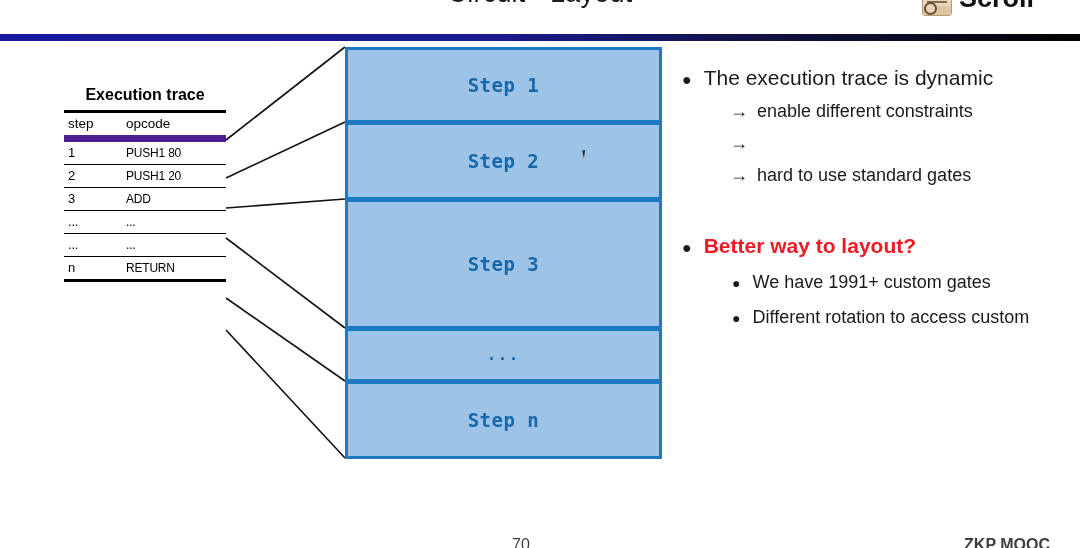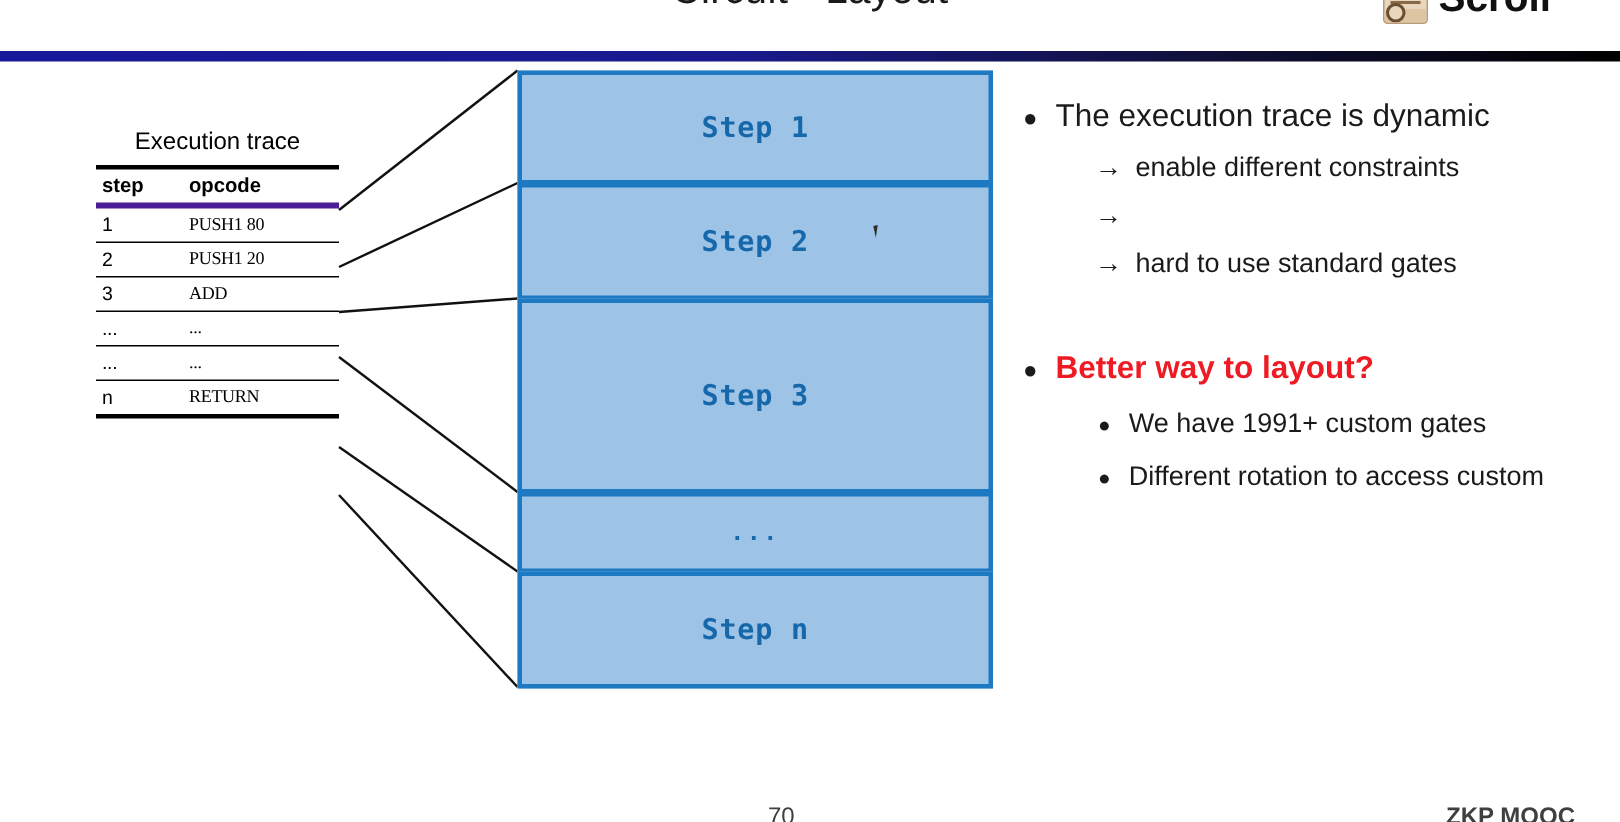--- a/index.html
+++ b/index.html
@@ -102,51 +102,51 @@
 
   
   #trace-panel {
     position: absolute;
     left: 64px;
     top: 86px;
     width: 162px;
   }
   #trace-caption {
     font-size: 16px;
-    font-weight: normal;
+    font-weight: bold;
     text-align: center;
     color: #000000;
     padding-bottom: 6px;
   }
   #trace-table {
     border-collapse: collapse;
     width: 162px;
     table-layout: fixed;
   }
   #trace-table th,
   #trace-table td {
     text-align: left;
     padding: 3px 0 4px 4px;
     font-size: 13px;
     color: #000000;
     border-bottom: 1px solid #000000;
   }
   #trace-table thead th {
-    font-weight: bold;
+    font-weight: normal;
     font-size: 13.5px;
     border-top: 3px solid #000000;
-    border-bottom: 4px solid #4c1d95;
+    border-bottom: 7px solid #4c1d95;
   }
   #trace-table tbody tr:last-child td {
     border-bottom: 3px solid #000000;
   }
   #trace-table .col-step { width: 54px; }
   #trace-table td.cell-op,
   #trace-table td.cell-step {
-    font-family: Liberation Serif, serif;
+    font-family: Liberation Sans, sans-serif;
     font-size: 12px;
     letter-spacing: -0.2px;
   }
   #trace-table td.cell-step { font-family: "Liberation Sans", sans-serif; font-size: 13px; }
 
   
   #connectors {
     position: absolute;
     left: 0;
     top: 0;

